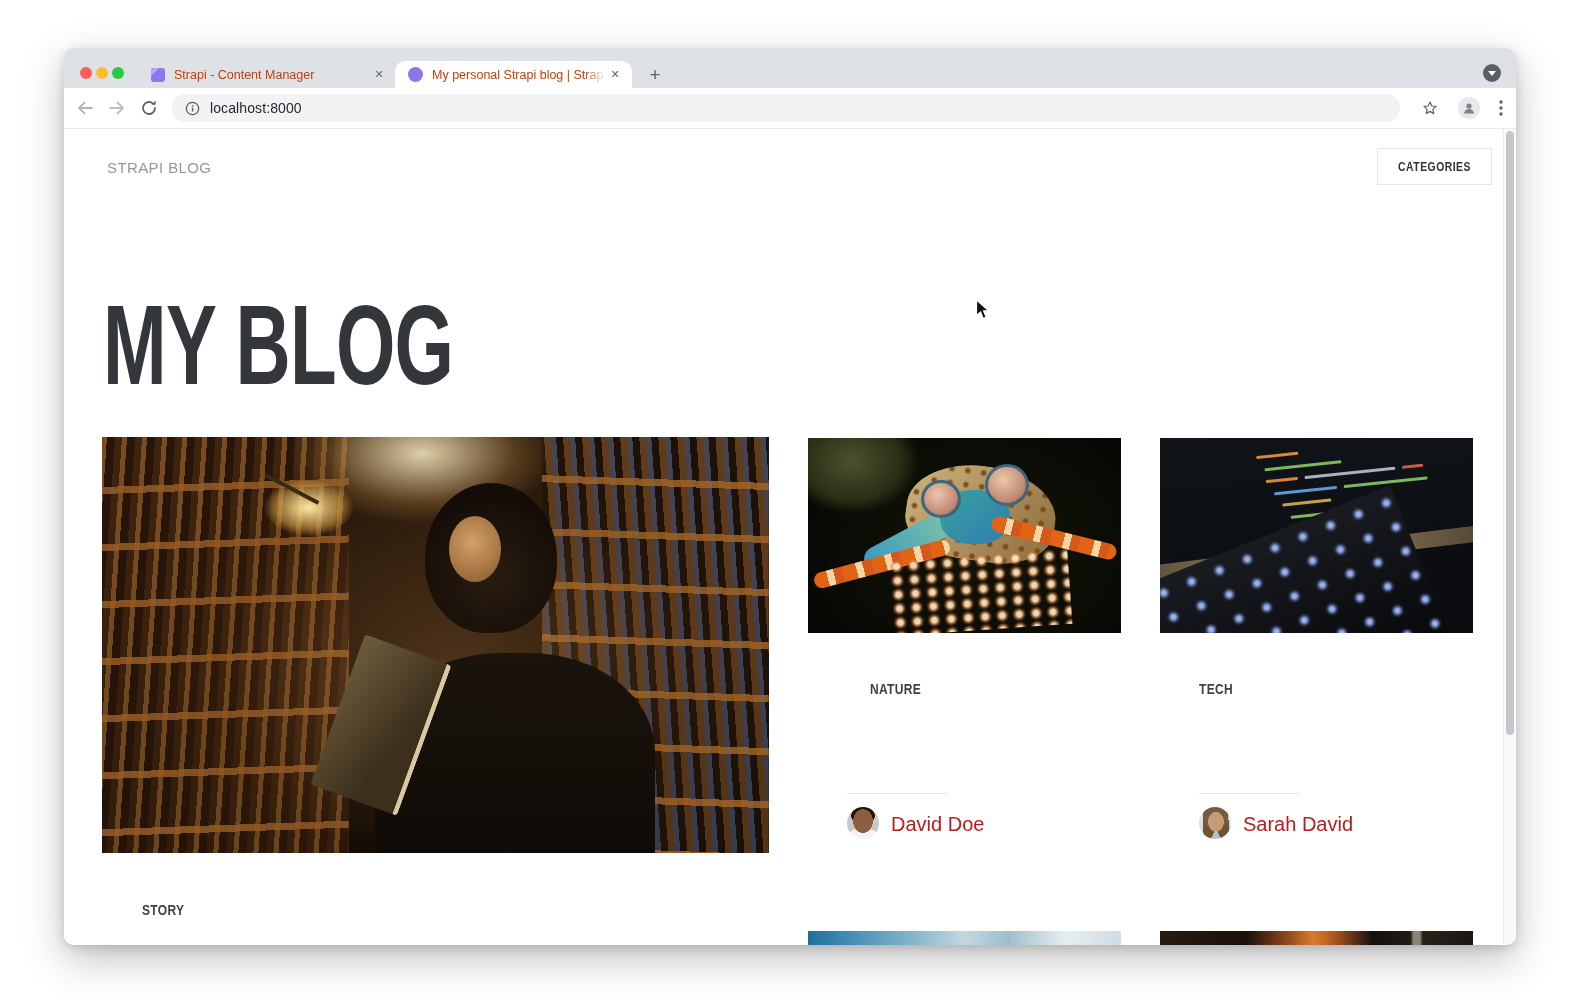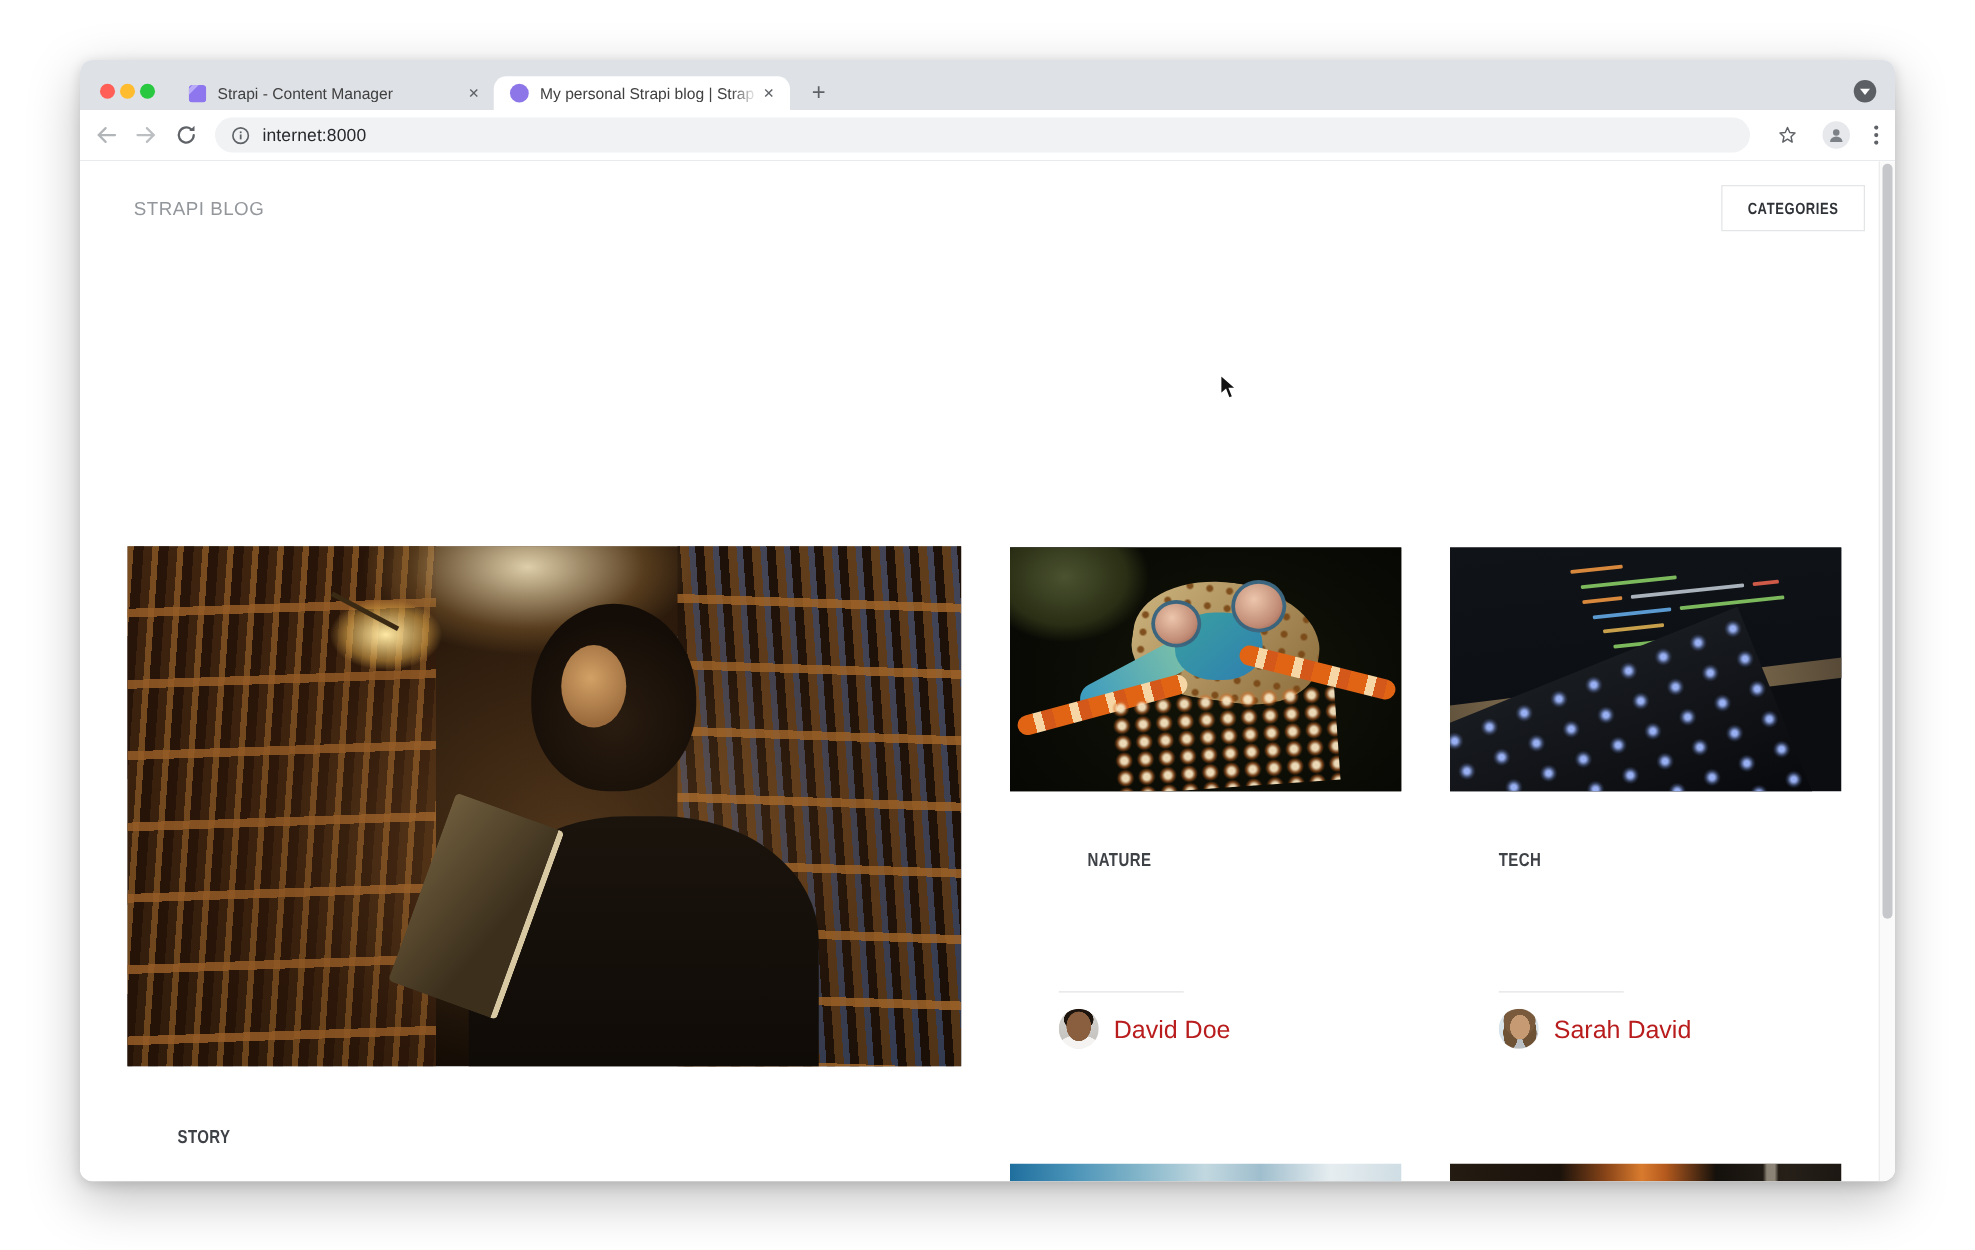--- a/index.html
+++ b/index.html
@@ -14,21 +14,21 @@
   .tabstrip { position:absolute; left:0; top:0; width:100%; height:40px; background:#dee1e6; }
   .tl { position:absolute; top:19px; width:12px; height:12px; border-radius:50%; }
   .tl.red{ left:16px; background:#ff5f57; } .tl.yellow{ left:32px; background:#febc2e; }
   .tl.green{ left:48px; background:#28c840; }
   .tab { position:absolute; top:13px; height:27px; display:flex; align-items:center; }
   .tab.inactive { left:80px; width:250px; padding:0 6px 0 7px; }
   .tab.active { left:331px; width:237px; background:#fff; border-radius:10px 10px 0 0;
                 padding:0 8px 0 13px; }
   .favicon-square { width:14px; height:14px; flex:0 0 14px; }
   .favicon-circle { width:15px; height:15px; flex:0 0 15px; border-radius:50%; background:#8d76e8; }
-  .tab-title { font-size:12.5px; color:#404040; margin-left:9px; white-space:nowrap;
+  .tab-title { font-size:12.5px; color:#c2410c; margin-left:9px; white-space:nowrap;
                overflow:hidden; flex:1;
                -webkit-mask-image:linear-gradient(90deg,#000 88%,transparent);
                mask-image:linear-gradient(90deg,#000 88%,transparent); }
   .tab-close { width:18px; height:18px; flex:0 0 18px; display:flex; align-items:center;
                justify-content:center; font-size:11px; color:#5f6368; border-radius:50%; }
   .newtab { position:absolute; left:577px; top:13px; width:28px; height:28px; display:flex;
             align-items:center; justify-content:center; font-size:19px; color:#5f6368; }
   .tabsearch { position:absolute; left:1419px; top:16px; width:18px; height:18px;
                border-radius:50%; background:#5c6065; display:flex; align-items:center;
                justify-content:center; }
@@ -219,21 +219,21 @@
     </span>
 
     <div class="addressbar">
       <span style="margin-left:13px">
         <svg width="15" height="15" viewBox="0 0 16 16">
             <circle cx="8" cy="8" r="6.6" stroke="#5f6368" stroke-width="1.4" fill="none"></circle>
             <rect x="7.3" y="7" width="1.5" height="4.2" fill="#5f6368"></rect>
             <rect x="7.3" y="4.4" width="1.5" height="1.5" fill="#5f6368"></rect>
           </svg>
       </span>
-      <span class="url">internet:8000</span>
+      <span class="url">localhost:8000</span>
     </div>
 
     <span class="navicon" style="left:1354px">
       <svg width="18" height="18" viewBox="0 0 24 24">
           <path d="M12 4 l2.4 5.3 5.6.6 -4.2 3.9 1.2 5.7 -5 -3 -5 3 1.2 -5.7 -4.2 -3.9 5.6 -.6 z" fill="none" stroke="#5f6368" stroke-width="1.6" stroke-linejoin="round"></path>
         </svg>
     </span>
     <span class="profile-btn">
       <svg width="14" height="14" viewBox="0 0 14 14">
           <circle cx="7" cy="5" r="2.6" fill="#7c8187"></circle>
@@ -250,20 +250,23 @@
   </div>
 
   <div class="content">
 
     <div class="brand">STRAPI BLOG</div>
 
     <div class="categories-btn">
       <span class="cond">CATEGORIES</span>
     </div>
 
+    <div class="hero">
+      <span class="squeeze">MY BLOG</span>
+    </div>
 
     <div class="card-img img-story">
       <div class="lamp-arm"></div>
       <div class="fig-body"></div>
       <div class="fig-head"></div>
       <div class="fig-face"></div>
       <div class="fig-book"></div>
     </div>
     <div class="cat-label" style="left:78px; top:772px">
       <span class="cond">STORY</span>

